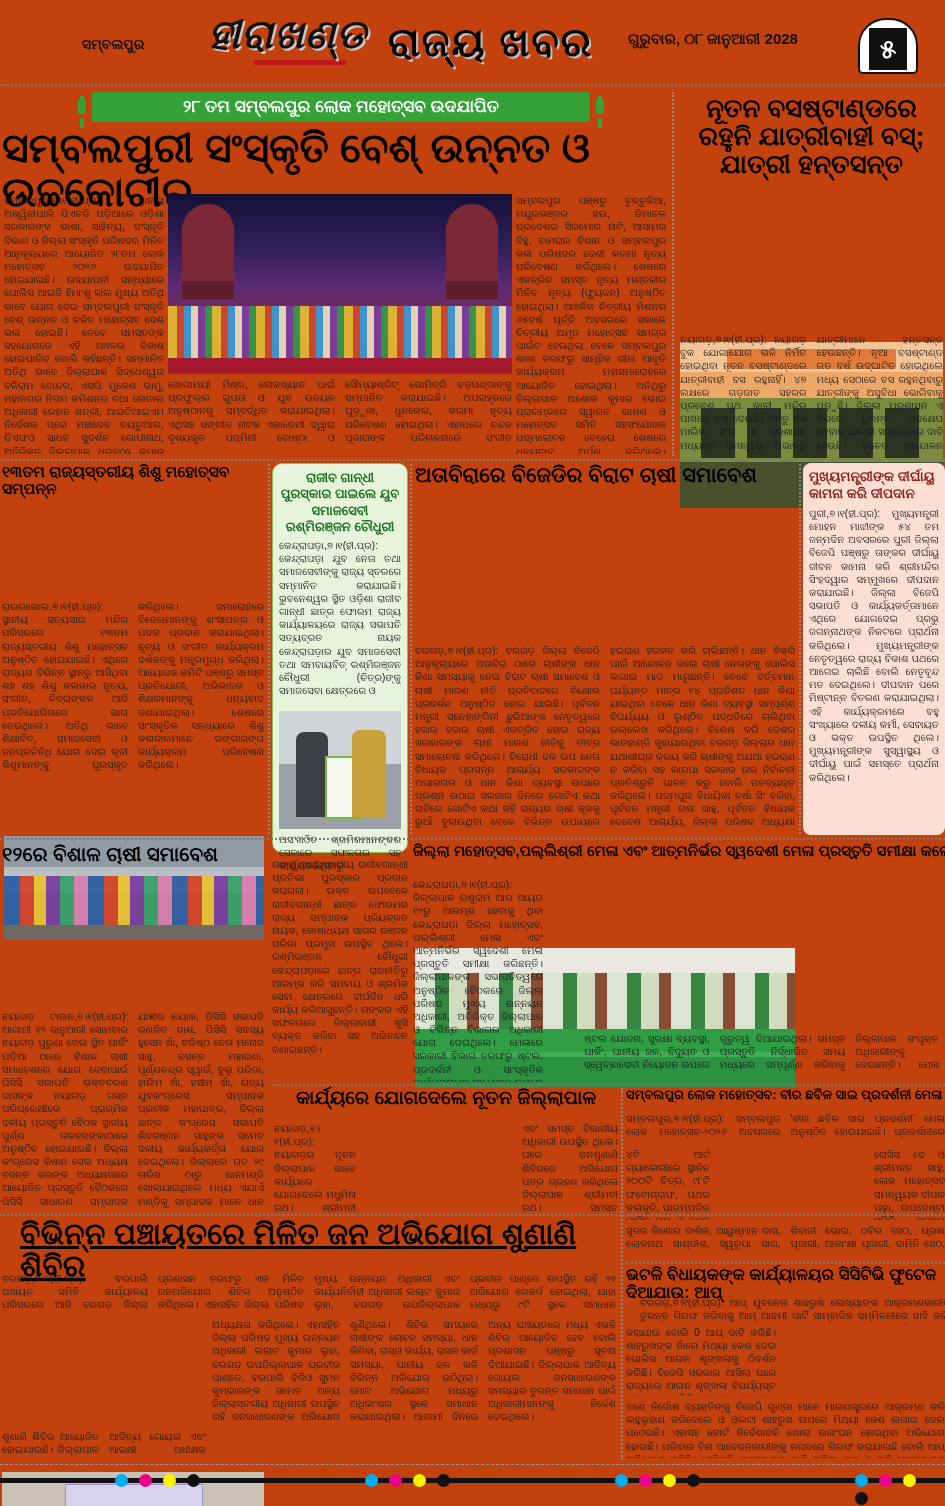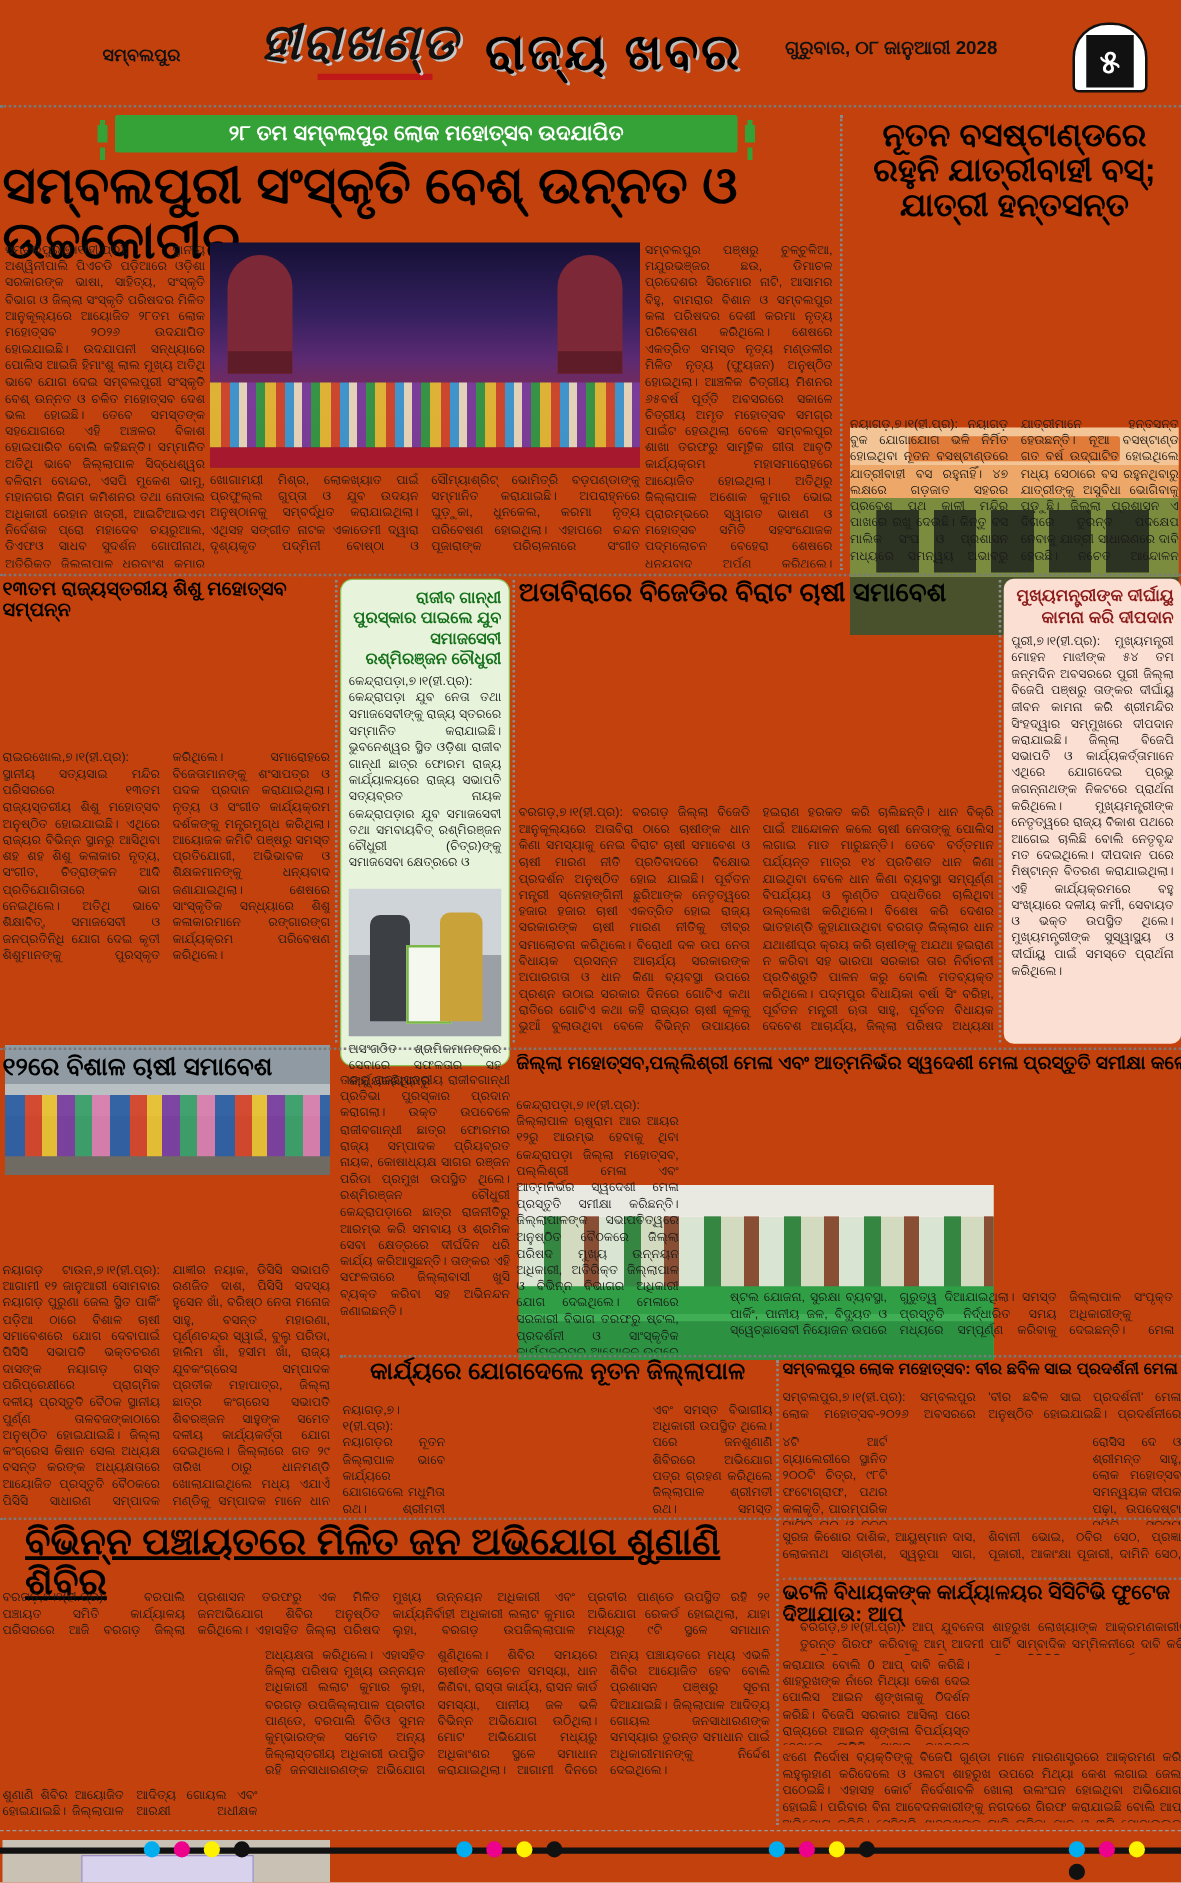--- a/index.html
+++ b/index.html
@@ -27,23 +27,23 @@
   .pageno-box{width:38px;height:42px;background:#111;color:#fff;font-size:26px;font-weight:bold;
         display:flex;align-items:center;justify-content:center;margin-bottom:2px;}
   
   .kicker{background:var(--green);color:#fff;font-size:17px;font-weight:bold;text-align:center;
         line-height:30px;border-radius:2px;}
   .kicker::before,.kicker::after{content:"";position:absolute;top:8px;width:8px;height:14px;
         background:var(--green);box-shadow:0 -6px 0 -2px var(--green),0 16px 0 -2px var(--green);}
   .kicker::before{left:-14px;} .kicker::after{right:-14px;}
   
   .greenbox{background:#e7f3da;border:1px solid #8bbf55;border-radius:10px;padding:6px;box-sizing:border-box;}
-  .greenbox .bx-head{font-size:13px;font-weight:bold;color:#15701c;text-align:right;line-height:1.25;margin-bottom:4px;}
+  .greenbox .bx-head{font-size:13px;font-weight:bold;color:#15701c;text-align:center;line-height:1.25;margin-bottom:4px;}
   .pinkbox{background:#fbdfd2;border-radius:8px;padding:6px;box-sizing:border-box;}
-  .pinkbox .bx-head{font-size:13.5px;font-weight:bold;color:#8b1a1a;text-align:right;line-height:1.25;margin-bottom:4px;}
+  .pinkbox .bx-head{font-size:13.5px;font-weight:bold;color:#8b1a1a;text-align:left;line-height:1.25;margin-bottom:4px;}
   
   .ph-festival{background:linear-gradient(180deg,#141035 0%,#35205e 32%,#5c2a72 52%,#7e2a52 70%,#6e1630 100%);}
   .ph-festival::before,.ph-festival::after{content:"";position:absolute;top:10px;width:52px;height:95px;
         background:#7d2836;border-radius:26px 26px 0 0;box-shadow:inset 0 -18px 0 #5e1c28;}
   .ph-festival::before{left:14px;} .ph-festival::after{right:14px;}
   .ph-festival .crowd{position:absolute;left:0;right:0;bottom:16px;height:52px;opacity:.9;
         background:repeating-linear-gradient(90deg,#e8c132 0 9px,#d44a2a 9px 16px,#3aa0d8 16px 23px,#efe3c2 23px 30px,#7a3fa0 30px 37px,#2f9e44 37px 44px);}
   .ph-festival .carpet{position:absolute;left:0;right:0;bottom:0;height:16px;background:#a5182e;}
   .ph-bus{background:linear-gradient(180deg,#f3c596 0 18%,#eda869 18% 34%,#7b8c3f 34% 72%,#49512c 72% 100%);}
   .ph-bus::before{content:"";position:absolute;left:18%;top:4%;width:64%;height:12%;background:#e07b3a;border-radius:2px;}

